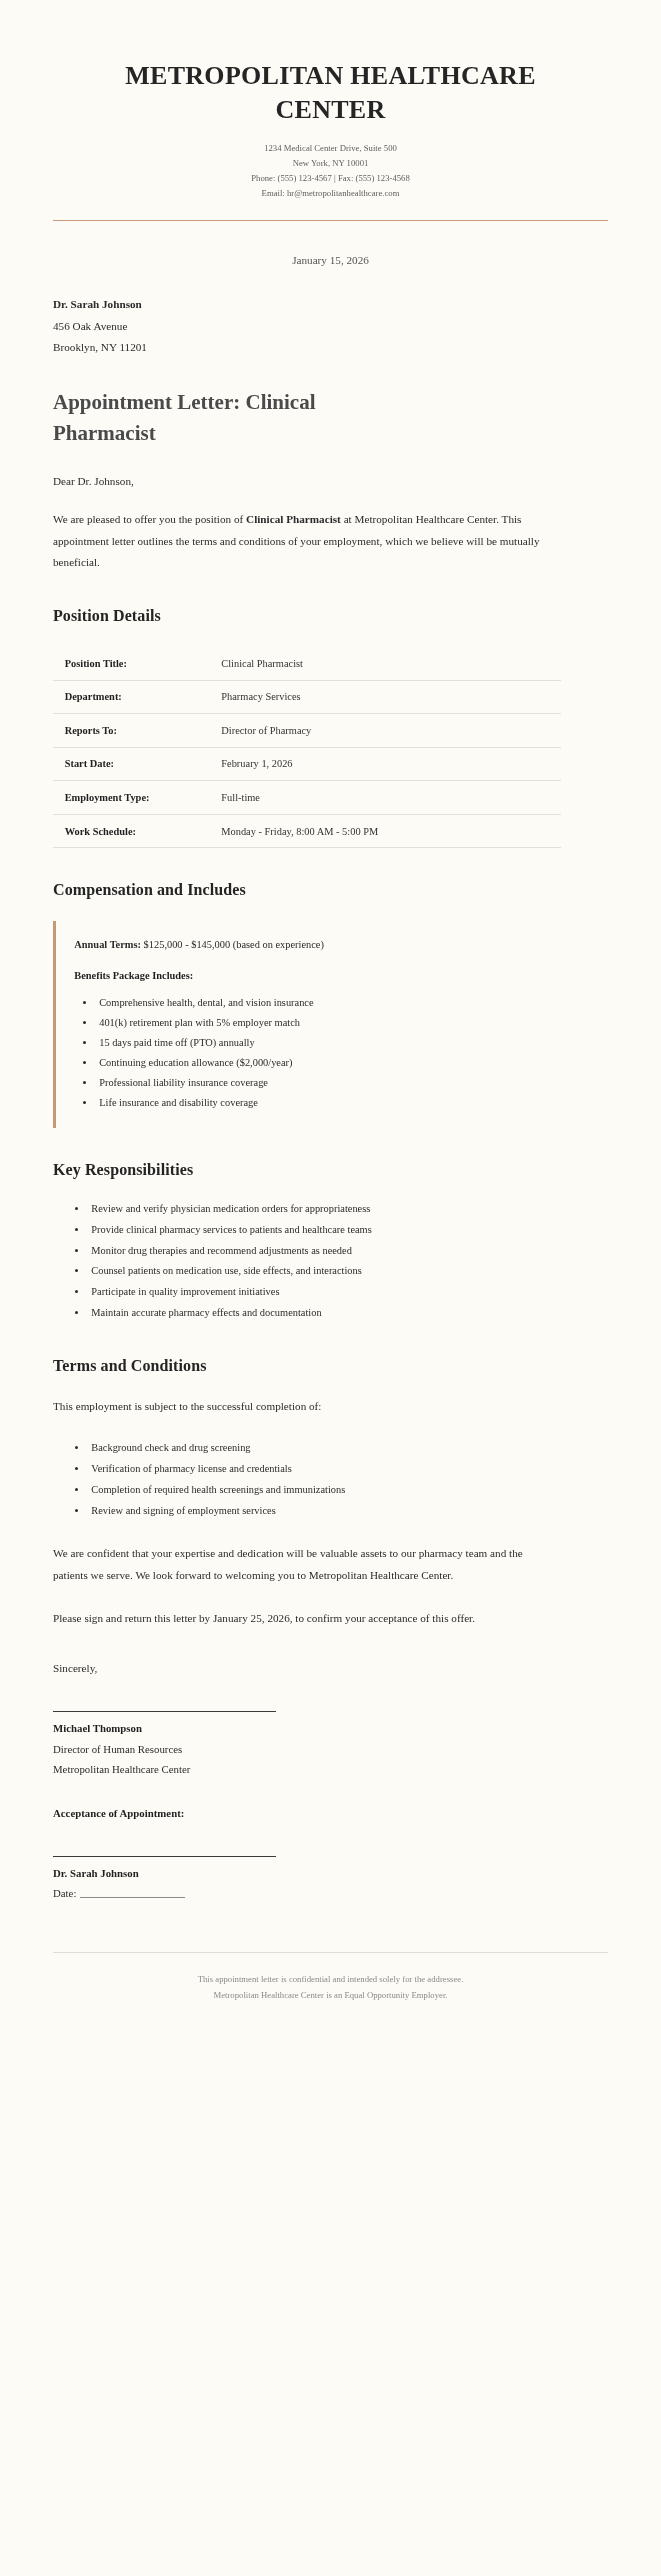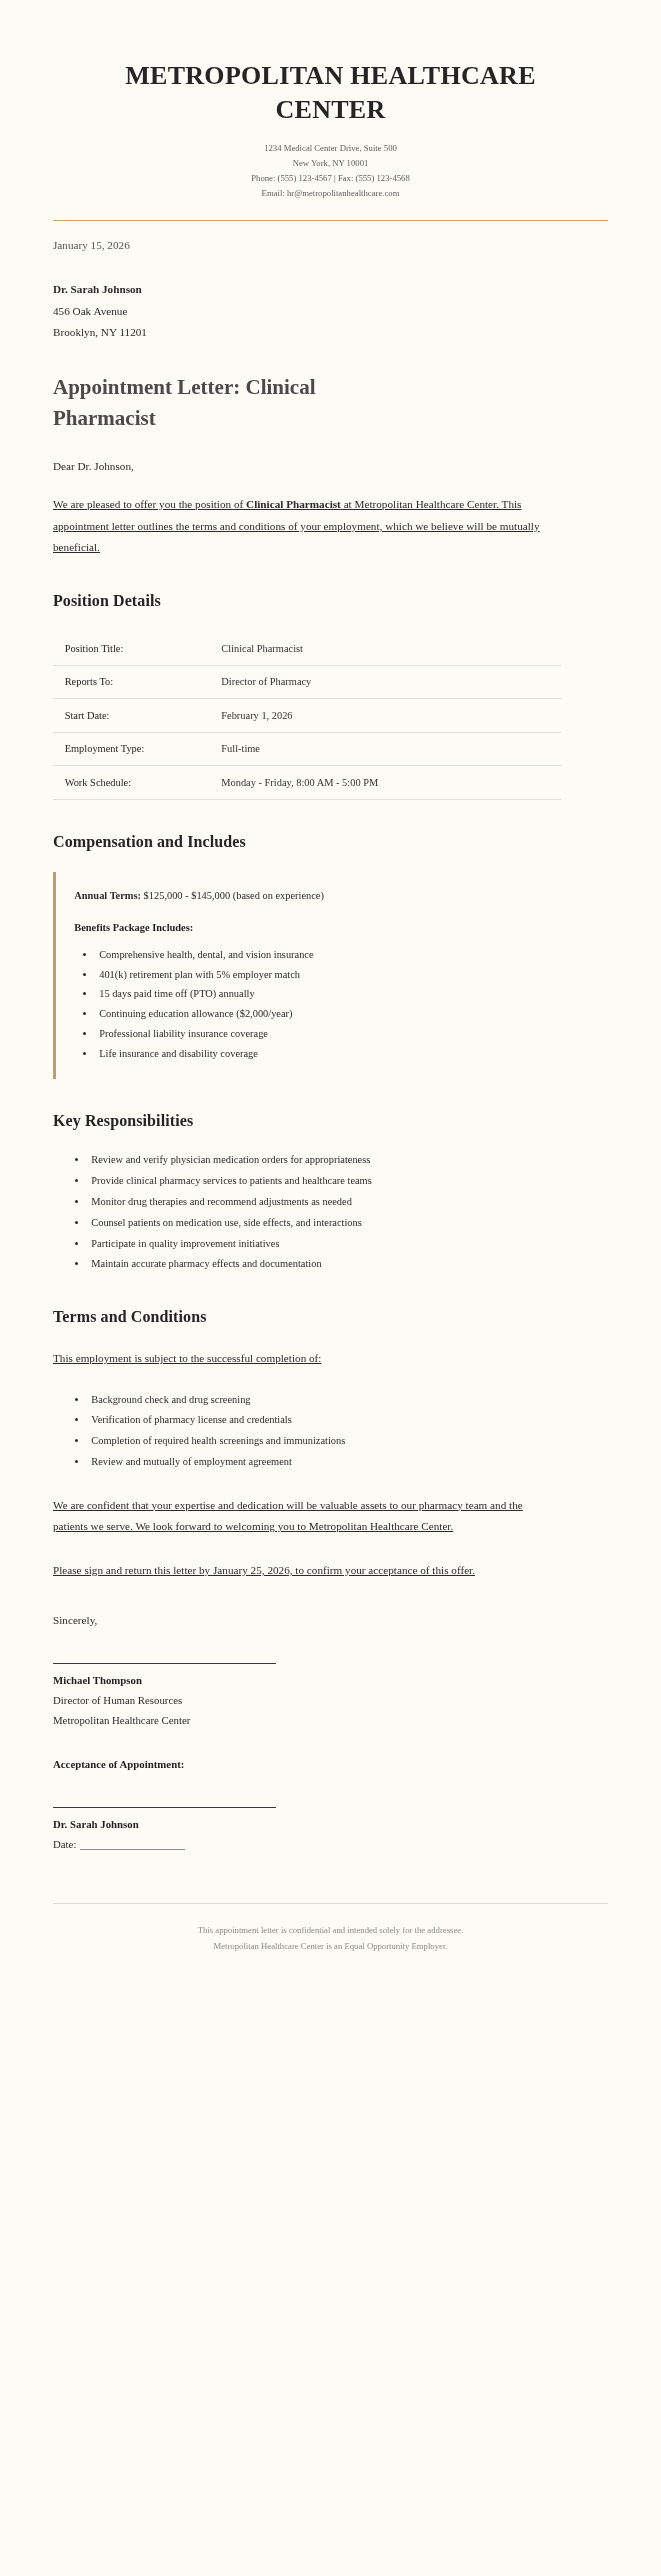--- a/index.html
+++ b/index.html
@@ -48,24 +48,24 @@
 
   .head-rule {
     height: 0;
     border: 0;
     border-top: 1.7px solid #C89B7B;
     margin: 18.3px 0 0 0;
   }
 
   
   .letter-date {
-    text-align: left;
+    text-align: center;
     color: #555;
     font-size: 11.2px;
-    margin-top: 18px;
+    margin-top: 33px;
   }
 
   
   .recipient {
     margin-top: 28px;
     font-size: 11.2px;
     line-height: 1.95;
     color: #2b2b2b;
   }
   .recipient .name { font-weight: 700; }
@@ -85,21 +85,20 @@
     margin-top: 27px;
     font-size: 11.2px;
     color: #2b2b2b;
   }
   p.body-text {
     margin: 21.6px 0 0 0;
     font-size: 11.2px;
     line-height: 1.95;
     color: #2b2b2b;
     max-width: 500px;
-    text-decoration: underline;
   }
   p.body-text b { font-weight: 700; }
 
   
   h2.section-heading {
     margin: 33px 0 0 0;
     font-size: 16px;
     font-weight: 700;
     color: #242424;
     letter-spacing: 0.1px;
@@ -110,21 +109,21 @@
     width: 100%;
     max-width: 508px;
     border-collapse: collapse;
     margin-top: 21.6px;
     font-size: 10.4px;
   }
   table.details tr { border-bottom: 0.8px solid #e4e0d8; }
   table.details tr:last-child { border-bottom: 0.8px solid #e4e0d8; }
   table.details th {
     text-align: left;
-    font-weight: 400;
+    font-weight: 700;
     color: #1f1f1f;
     padding: 10.8px 8.3px 10.8px 11.7px;
     width: 140px;
     vertical-align: middle;
     white-space: nowrap;
   }
   table.details td {
     text-align: left;
     font-weight: 400;
     color: #333;
@@ -258,20 +257,24 @@
 
   <div class="salutation">Dear Dr. Johnson,</div>
   <p class="body-text">We are pleased to offer you the position of <b>Clinical Pharmacist</b> at Metropolitan Healthcare Center. This appointment letter outlines the terms and conditions of your employment, which we believe will be mutually beneficial.</p>
 
   <h2 class="section-heading">Position Details</h2>
   <table class="details">
     <tbody>
         <tr>
         <th>Position Title:</th>
         <td>Clinical Pharmacist</td>
+      </tr>
+        <tr>
+        <th>Department:</th>
+        <td>Pharmacy Services</td>
       </tr>
         <tr>
         <th>Reports To:</th>
         <td>Director of Pharmacy</td>
       </tr>
         <tr>
         <th>Start Date:</th>
         <td>February 1, 2026</td>
       </tr>
         <tr>
@@ -310,21 +313,21 @@
       <li>Participate in quality improvement initiatives</li>
       <li>Maintain accurate pharmacy effects and documentation</li>
     </ul>
 
   <h2 class="section-heading">Terms and Conditions</h2>
   <p class="body-text">This employment is subject to the successful completion of:</p>
   <ul class="section-bullets">
       <li>Background check and drug screening</li>
       <li>Verification of pharmacy license and credentials</li>
       <li>Completion of required health screenings and immunizations</li>
-      <li>Review and mutually of employment agreement</li>
+      <li>Review and signing of employment services</li>
     </ul>
 
   <p class="body-text">We are confident that your expertise and dedication will be valuable assets to our pharmacy team and the patients we serve. We look forward to welcoming you to Metropolitan Healthcare Center.</p>
   <p class="body-text">Please sign and return this letter by January 25, 2026, to confirm your acceptance of this offer.</p>
 
   <div class="sincerely">Sincerely,</div>
   <div class="sig-line"></div>
   <div class="sig-name">Michael Thompson</div>
   <div class="sig-role">Director of Human Resources</div>
   <div class="sig-org">Metropolitan Healthcare Center</div>

